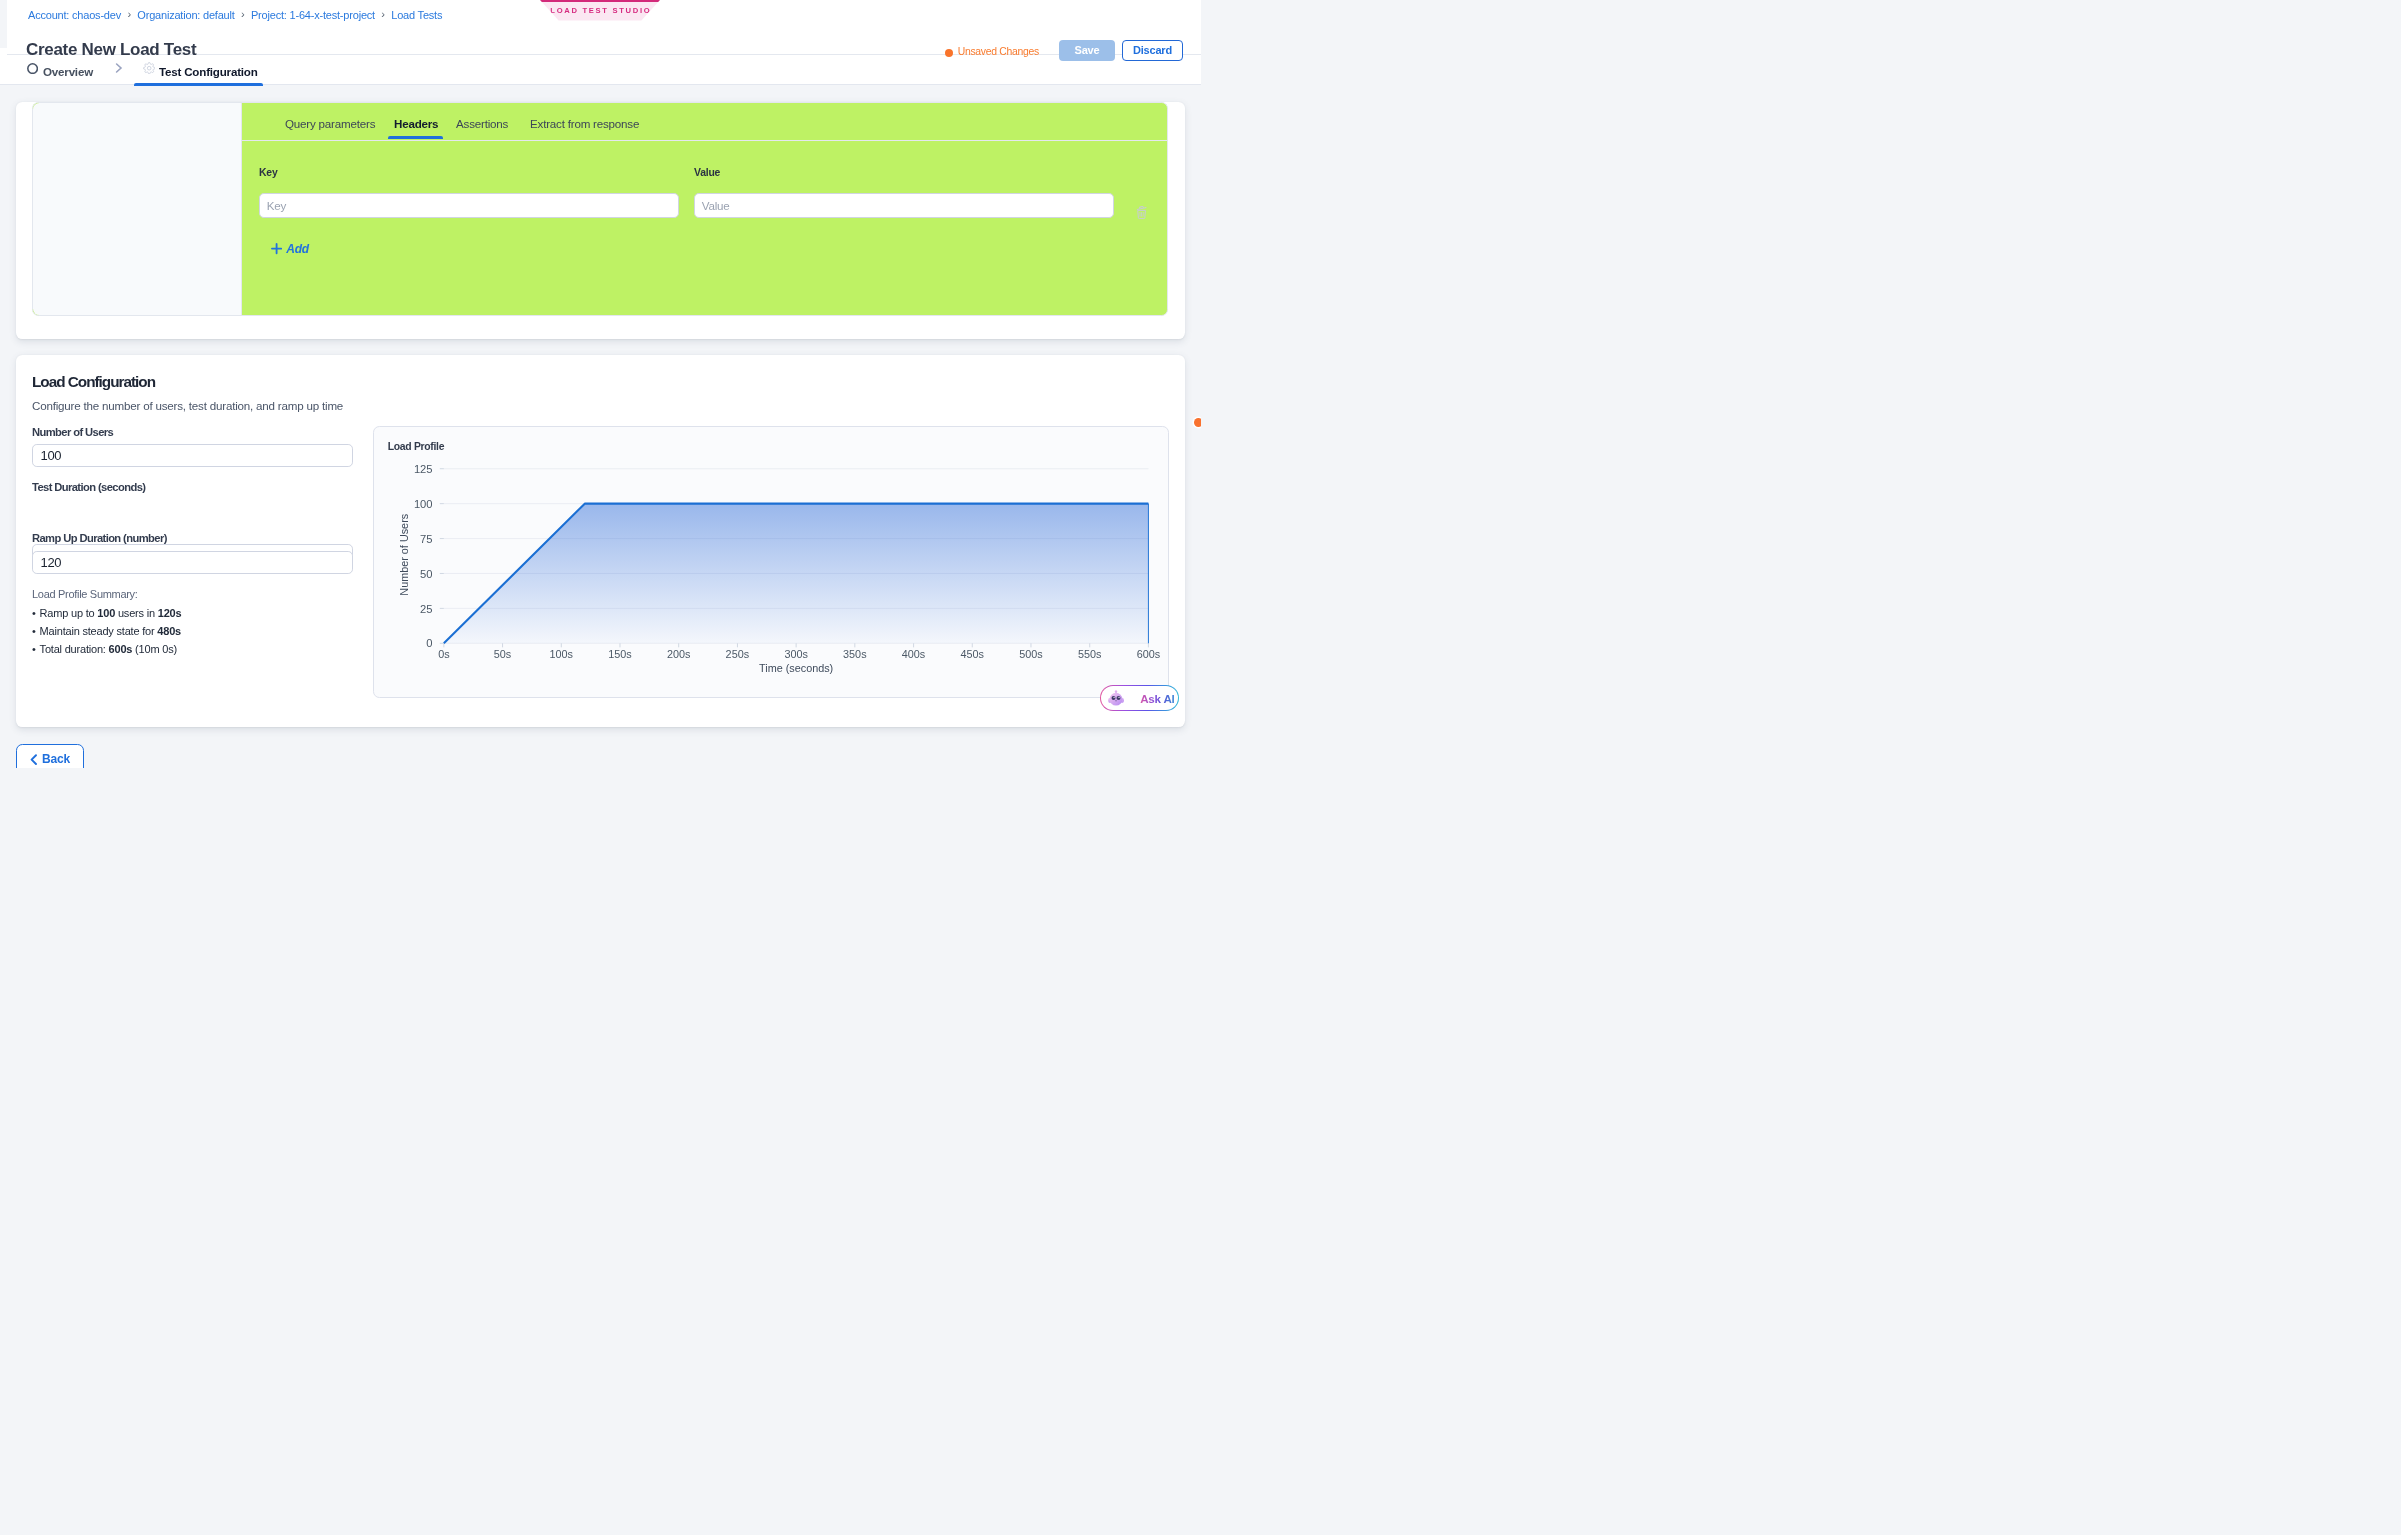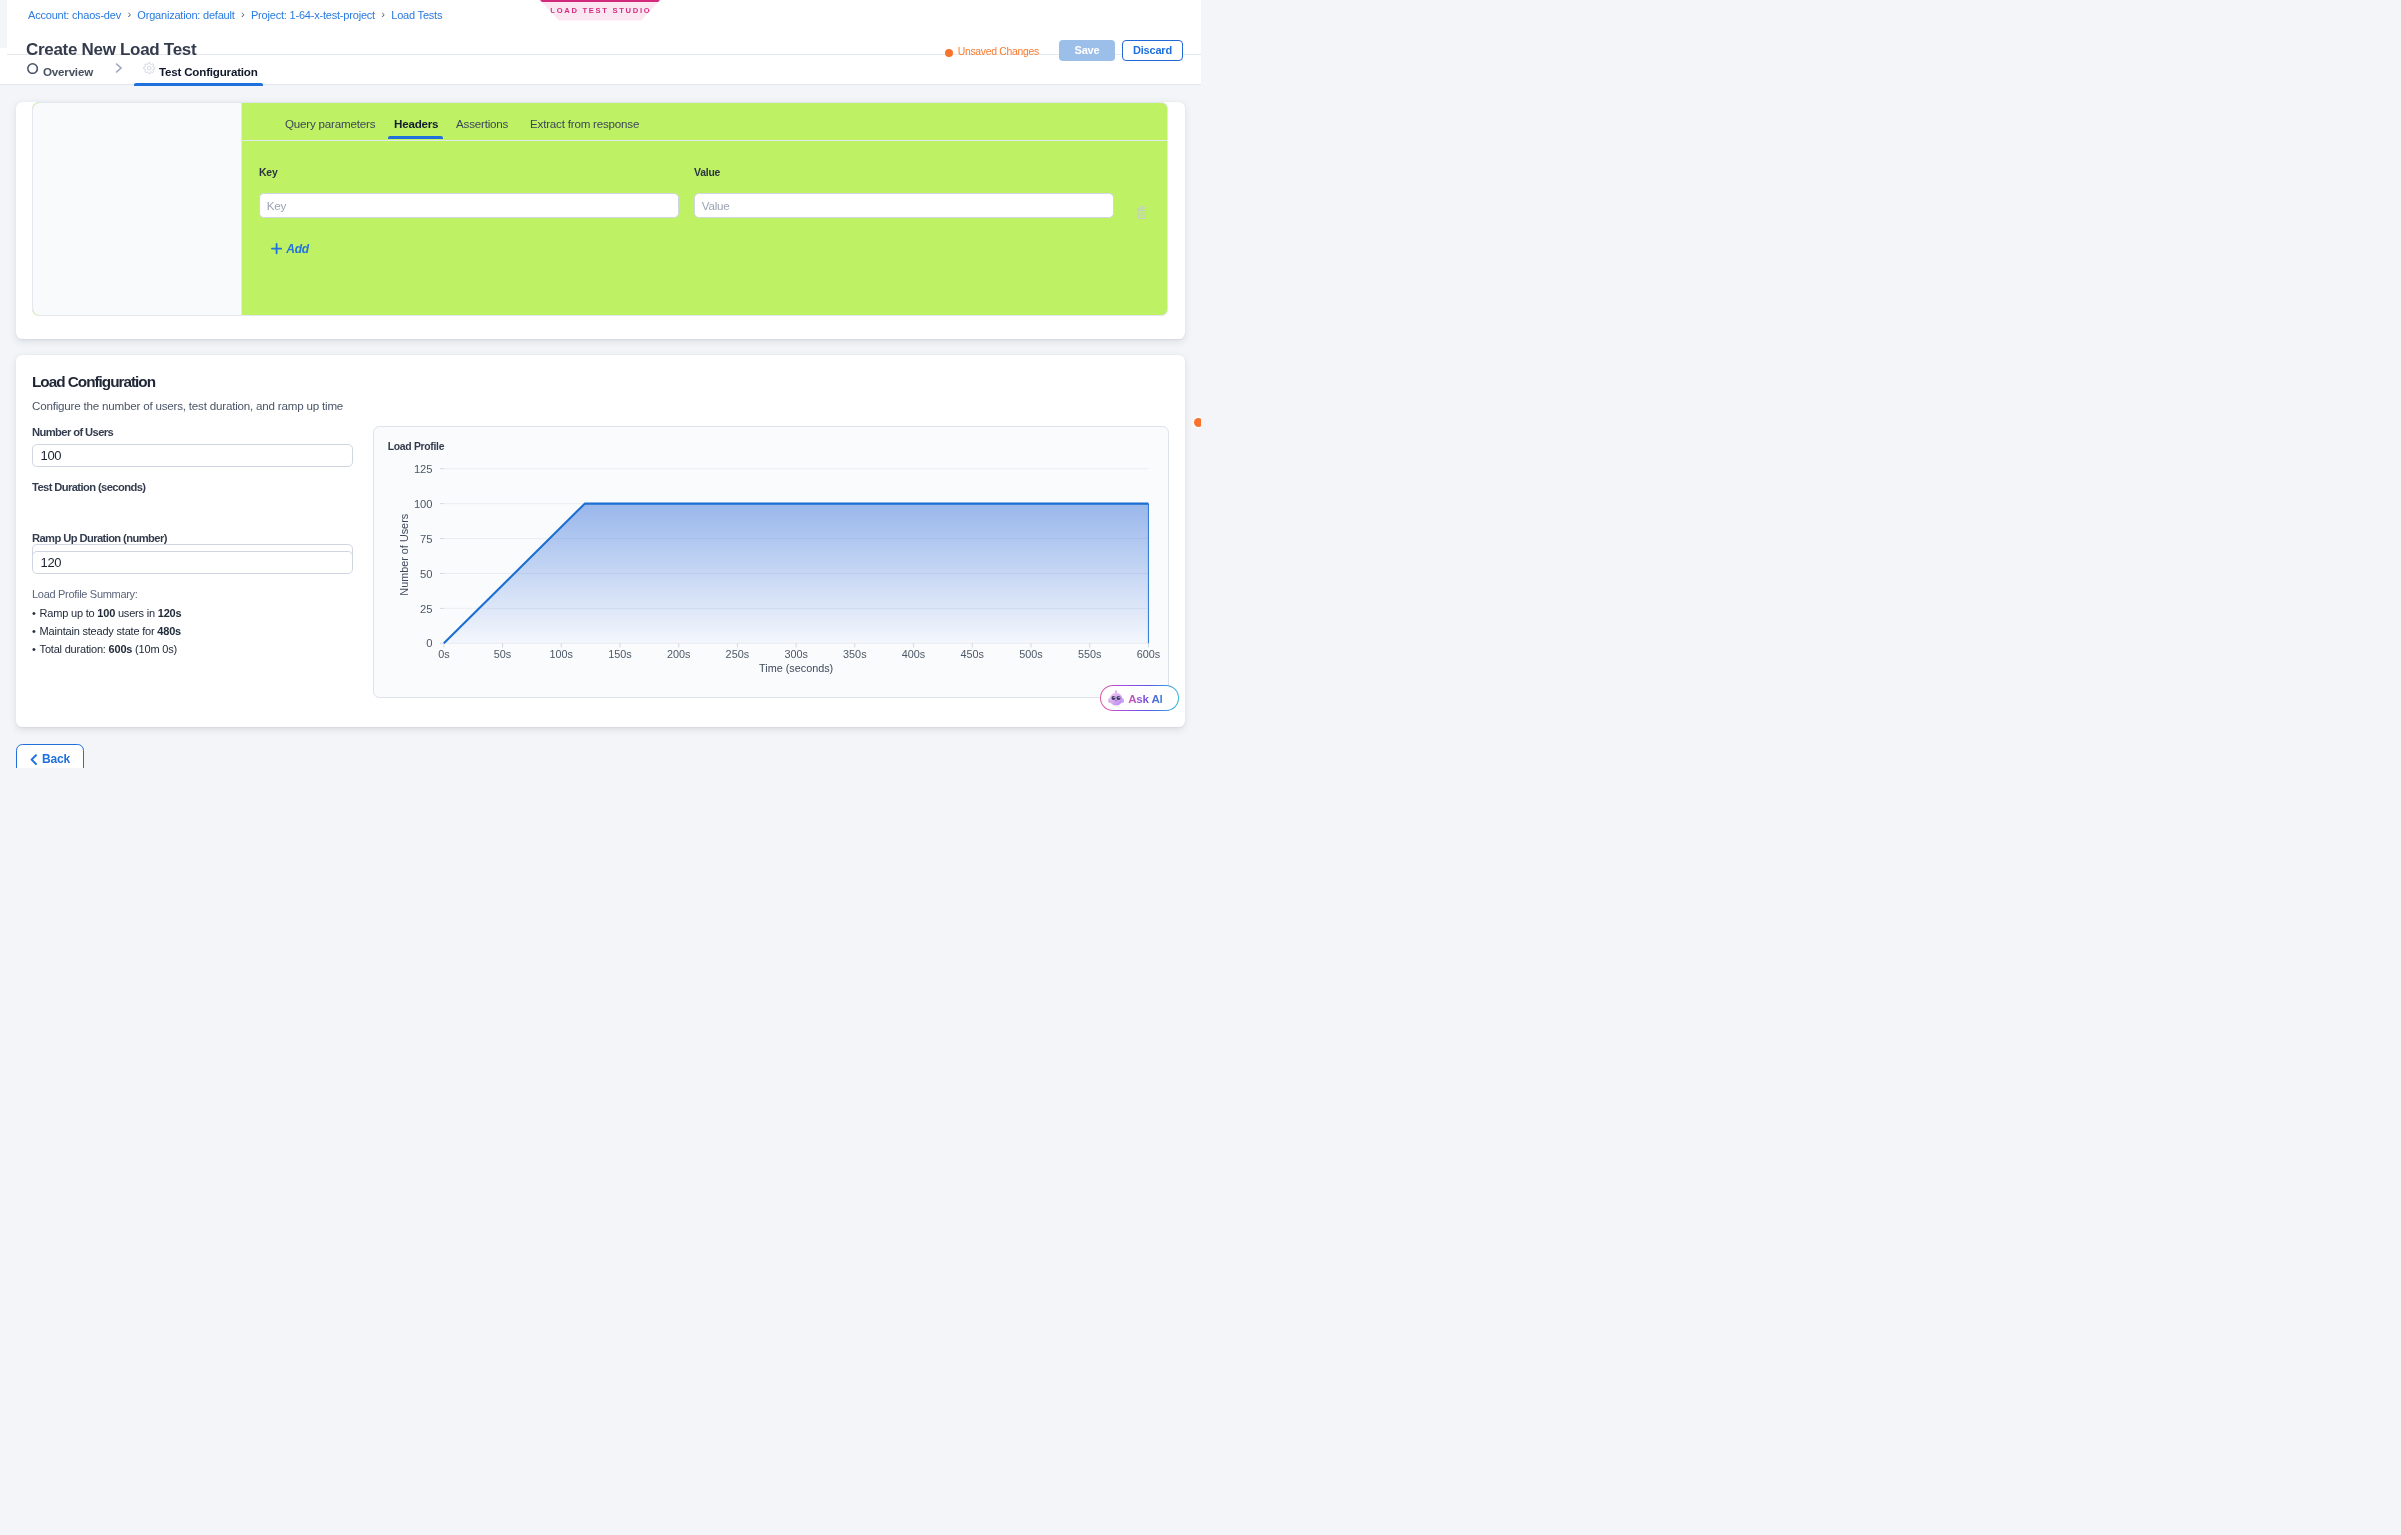--- a/index.html
+++ b/index.html
@@ -60,21 +60,21 @@
   .bullet .d { display:inline-block; width:7.6px; }
 
   #chartpanel { position:absolute; left:357px; top:71px; width:796px; height:272px; background:#fafbfd; border:0.8px solid #dee2ec; border-radius:6.4px; }
   #cp-title { position:absolute; left:13.7px; top:13.7px; font-size:10.4px; font-weight:bold; letter-spacing:-0.3px; color:#323b4c; }
 
   #askai { position:absolute; left:1084px; top:330px; width:79px; height:26px; border-radius:13.3px;
      border:1.6px solid transparent;
      background:linear-gradient(#fff,#fff) padding-box,
        linear-gradient(90deg,#e4589f 0%,#9d4fe0 30%,#5b54e8 60%,#3e8be0 80%,#2fb9d8 100%) border-box;
      display:flex; align-items:center; z-index:5; padding-left:7.2px; }
-  #askai .t { font-size:11.6px; font-weight:bold; letter-spacing:-0.2px; margin-left:4px;
+  #askai .t { font-size:11.6px; font-weight:bold; letter-spacing:-0.2px; margin-left:16px;
      background:linear-gradient(90deg,#d856a8 0%,#8b4fd8 38%,#5a51d8 62%,#3f8ed6 100%);
      -webkit-background-clip:text; background-clip:text; color:transparent; }
 
   #backbtn { position:absolute; left:16px; top:744px; width:68px; height:30.5px; background:#fff;
      border:1.2px solid #1f6fdd; border-radius:6.4px; display:flex; align-items:center; justify-content:center; z-index:5; }
   #backbtn .t { font-size:12px; font-weight:bold; letter-spacing:-0.2px; color:#1f6fdd; margin-left:4.8px; }
 
   #odot { position:absolute; left:1194px; top:418px; width:8.8px; height:8.8px; border-radius:50%; background:#f9722f; box-shadow:0 0 0 1.6px #fff; }
 </style>
 </head>

